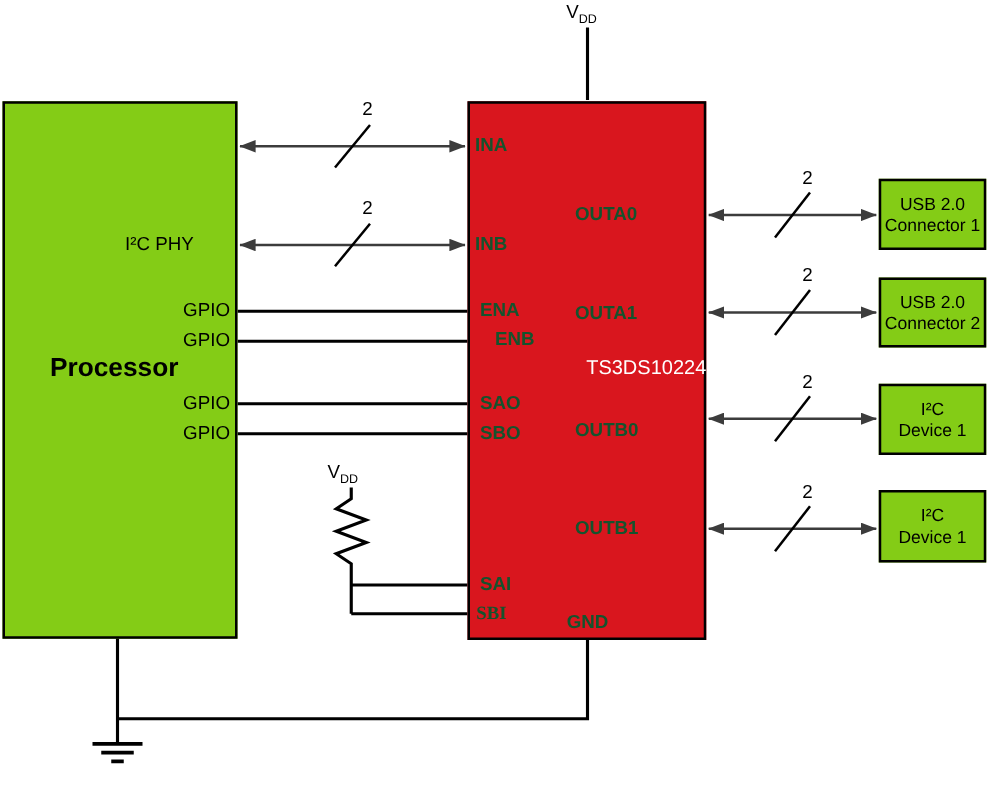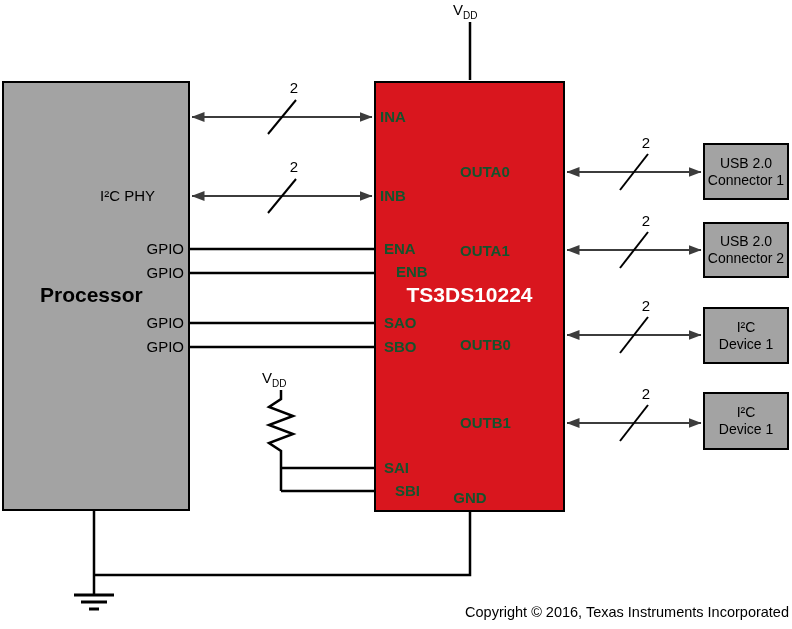--- a/index.html
+++ b/index.html
@@ -2,21 +2,21 @@
 <html><head>
 <meta charset="utf-8">
 <style>
   html,body{margin:0;padding:0;background:#fff;}
   .stage{
     position:relative;width:792px;height:629px;background:#fff;overflow:hidden;
     font-family:"Liberation Sans","DejaVu Sans",sans-serif;color:#000;
   }
   .stage svg{position:absolute;left:0;top:0;}
   .box{
-    position:absolute;border:2px solid #000;background:#a3a3a3;box-sizing:border-box;
+    position:absolute;border:2px solid #000;background:#84cc16;box-sizing:border-box;
     display:flex;flex-direction:column;align-items:center;justify-content:center;
     font-size:14px;line-height:17px;text-align:center;
   }
   .chip{
     position:absolute;left:374px;top:81px;width:191px;height:431px;
     background:#d9161e;border:2px solid #000;box-sizing:border-box;
   }
   .pin{
     position:absolute;color:#14532d;font-weight:bold;font-size:15px;line-height:18px;
     white-space:nowrap;
@@ -28,22 +28,22 @@
   .buslabel{
     position:absolute;font-size:15px;line-height:16px;width:16px;text-align:center;
   }
   .vdd{position:absolute;font-size:15px;line-height:16px;white-space:nowrap;}
   .vdd sub{font-size:10px;vertical-align:-4px;}
   .title-proc{
     position:absolute;left:40px;top:283px;width:136px;text-align:left;
     font-weight:bold;font-size:21px;line-height:24px;
   }
   .title-chip{
-    position:absolute;left:374px;top:285px;width:191px;text-align:center;
-    color:#fff;font-weight:bold;font-size:21px;line-height:20px;
+    position:absolute;left:374px;top:285px;width:191px;text-align:right;
+    color:#fff;font-weight:normal;font-size:16px;line-height:20px;
   }
   .copyright{
     position:absolute;right:3px;top:603px;font-size:14.5px;line-height:18px;
     text-align:right;
   }
 </style>
 </head>
 <body>
 
 <div class="stage">
@@ -97,21 +97,21 @@
   <div class="chip"></div>
   <div class="title-chip">TS3DS10224</div>
 
   <div class="pin" style="left:380px;top:108px;">INA</div>
   <div class="pin" style="left:380px;top:187px;">INB</div>
   <div class="pin" style="left:384px;top:240px;">ENA</div>
   <div class="pin" style="left:396px;top:263px;">ENB</div>
   <div class="pin" style="left:384px;top:314px;">SAO</div>
   <div class="pin" style="left:384px;top:338px;">SBO</div>
   <div class="pin" style="left:384px;top:459px;">SAI</div>
-  <div class="pin" style="left:395px;top:482px;">SBI</div>
+  <div class="pin" style="left:381px;top:482px;font-family:Liberation Serif, serif;">SBI</div>
 
   <div class="pin right" style="left:460px;top:163px;width:100px;">OUTA0</div>
   <div class="pin right" style="left:460px;top:242px;width:100px;">OUTA1</div>
   <div class="pin right" style="left:460px;top:336px;width:100px;">OUTB0</div>
   <div class="pin right" style="left:460px;top:414px;width:100px;">OUTB1</div>
 
   <div class="pin" style="left:430px;top:489px;width:80px;text-align:center;">GND</div>
 
   <div class="vdd" style="left:453px;top:2px;">
     <span>V</span><sub>DD</sub>
@@ -137,15 +137,14 @@
   </div>
   <div class="box" style="left:703px;top:307px;width:86px;height:57px;">
     <div>I²C</div>
     <div>Device 1</div>
   </div>
   <div class="box" style="left:703px;top:392px;width:86px;height:58px;">
     <div>I²C</div>
     <div>Device 1</div>
   </div>
 
-  <div class="copyright">Copyright © 2016, Texas Instruments Incorporated</div>
 
 </div>
 
 </body></html>

